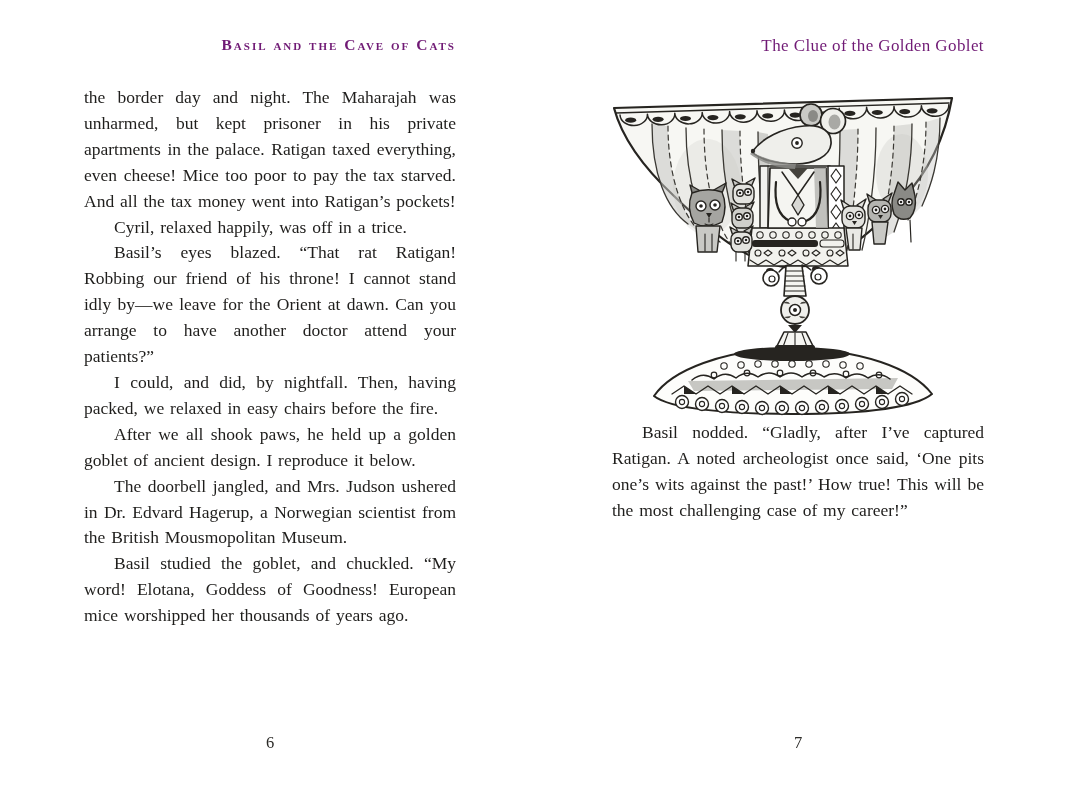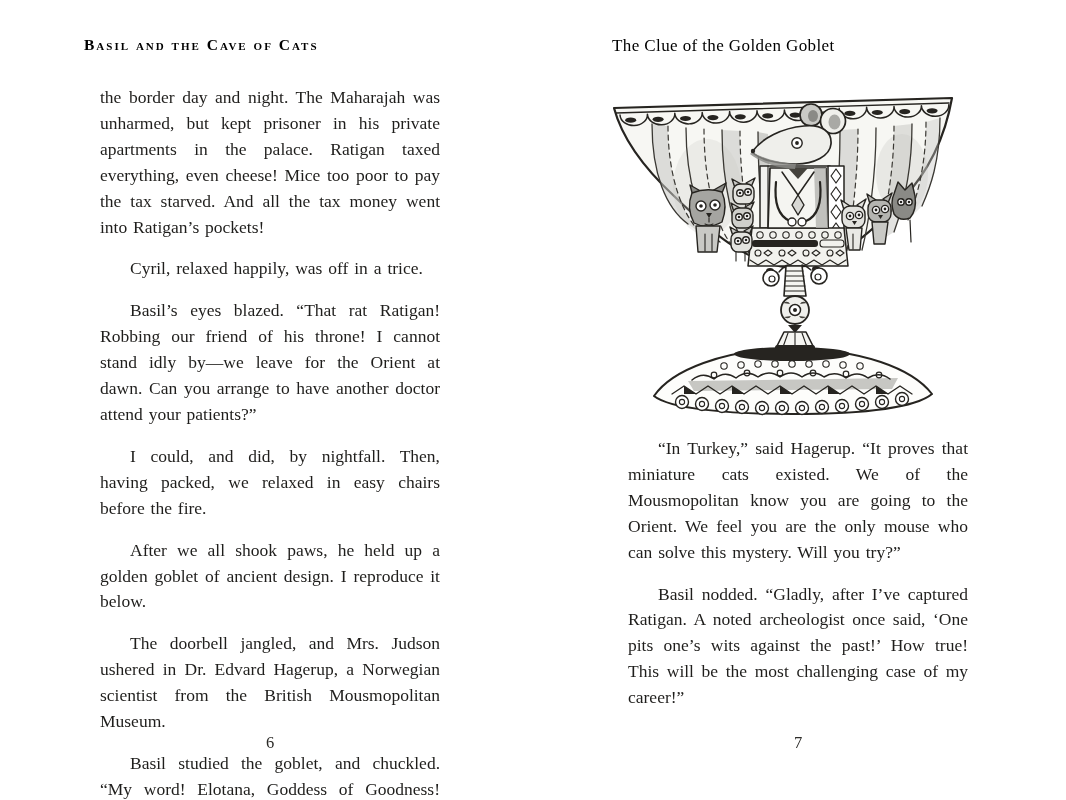--- a/index.html
+++ b/index.html
@@ -4,31 +4,31 @@
 <style>
   html,body { margin:0; padding:0; background:#ffffff; }
   .spread {
     position:relative; width:1066px; height:800px; background:#ffffff;
     font-family:"Liberation Serif", serif; color:#1f1e1c; overflow:hidden;
   }
   .page { position:absolute; top:36px; width:372px; height:744px; }
   .page-left  { left:84px; }
   .page-right { left:612px; }
 
-  .running-head { text-align:left; height:22px; color:#000000; }
+  .running-head { text-align:right; height:22px; color:#701a75; }
   .running-head.verso {
     font-variant:small-caps; letter-spacing:2px; font-size:15.5px; font-weight:600;
   }
   .running-head.recto { font-size:17px; letter-spacing:0.4px; }
 
   .body-text {
     margin-top:27px; font-size:17.5px; line-height:25.9px;
     text-align:justify; text-justify:inter-word; word-spacing:1.5px;
   }
-  .body-text p { margin:16px; text-indent:30px; }
+  .body-text p { margin:0; text-indent:30px; }
   .body-text p.no-indent { text-indent:0; }
 
   .page-right .body-text { position:absolute; top:384px; left:0; width:372px; margin-top:0; }
 
   .illustration { position:absolute; top:46px; left:-10px; width:392px; height:336px; }
   .illustration svg { display:block; }
 
   .folio {
     position:absolute; top:697px; left:0; width:100%;
     text-align:center; font-size:16.5px; color:#2c2b28;
@@ -325,19 +325,18 @@
             <circle cx="280" cy="320" r="6.5" fill="#ffffff"></circle>
               <circle cx="280" cy="320" r="2.6" fill="none" stroke-width="1.1"></circle>
             <circle cx="300" cy="317" r="6.5" fill="#ffffff"></circle>
               <circle cx="300" cy="317" r="2.6" fill="none" stroke-width="1.1"></circle>
           </g>
         </g>
       </svg>
     </div>
 
     <div class="body-text">
-      <p>“In Turkey,” said Hagerup. “It proves that miniature cats existed. We of the Mousmopolitan know you are going to the Orient. We feel you are the only mouse who can solve this mystery. Will you try?”</p>
       <p>Basil nodded. “Gladly, after I’ve captured Ratigan. A noted archeologist once said, ‘One pits one’s wits against the past!’ How true! This will be the most challenging case of my career!”</p>
     </div>
     <div class="folio">7</div>
   </div>
 
 </div>
 
 </body></html>

